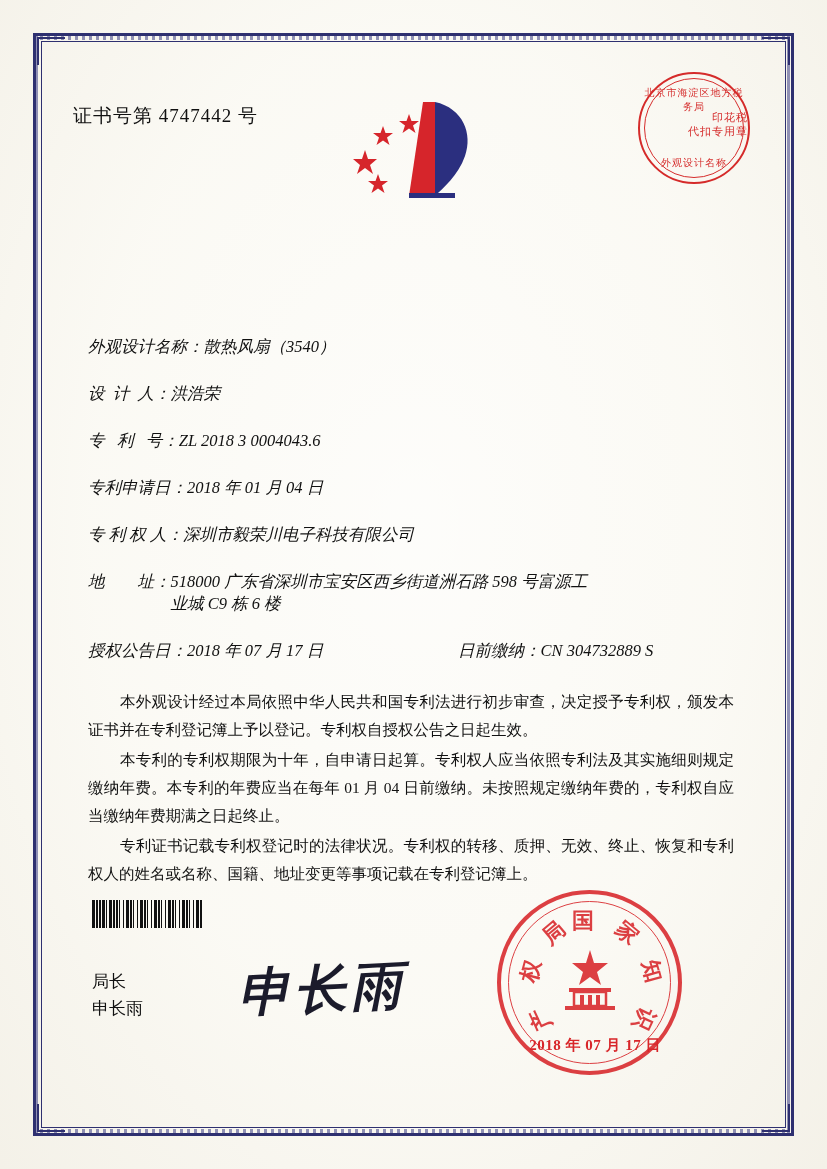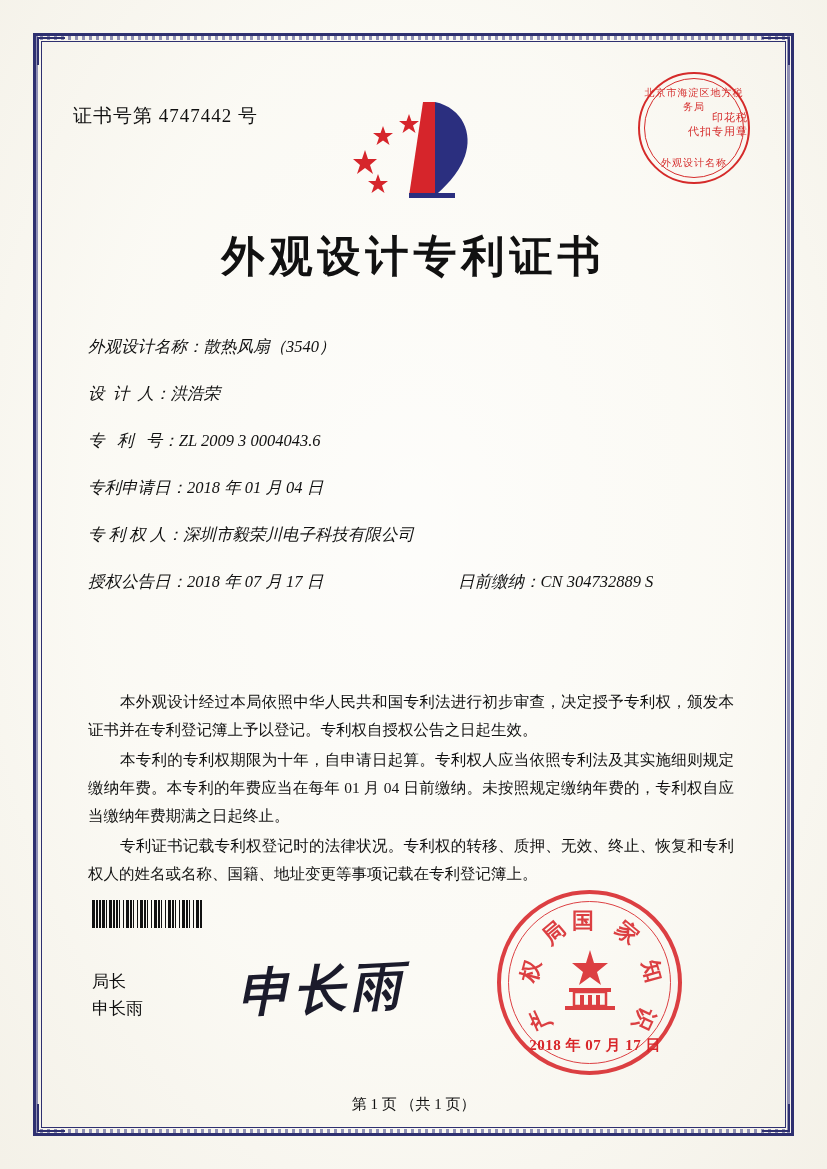--- a/index.html
+++ b/index.html
@@ -309,42 +309,46 @@
   <div class="red-seal-top">
     <div class="ring"></div>
     <div class="seal-arc-top">北京市海淀区地方税务局</div>
     <div class="seal-mid">
       <div>印花税</div>
       <div>代扣专用章</div>
     </div>
     <div class="seal-arc-bot">外观设计名称</div>
   </div>
 
-  <div class="cert-title">外观设计专利证书</div>
 
   <div class="fields">
     <div class="field-row">
       <span class="field-label">外观设计名称：</span>
       <span class="field-value">散热风扇（3540）</span>
     </div>
     <div class="field-row">
       <span class="field-label">设  计  人：</span>
       <span class="field-value">洪浩荣</span>
     </div>
     <div class="field-row">
       <span class="field-label">专   利   号：</span>
-      <span class="field-value">ZL 2009 3 0004043.6</span>
+      <span class="field-value">ZL 2018 3 0004043.6</span>
     </div>
     <div class="field-row">
       <span class="field-label">专利申请日：</span>
       <span class="field-value">2018 年 01 月 04 日</span>
     </div>
     <div class="field-row">
       <span class="field-label">专 利 权 人：</span>
       <span class="field-value">深圳市毅荣川电子科技有限公司</span>
+    </div>
+    <div class="field-row">
+      <span class="field-label">地        址：</span>
+      <span class="field-value">518000 广东省深圳市宝安区西乡街道洲石路 598 号富源工
+业城 C9 栋 6 楼</span>
     </div>
     <div class="field-row two-col">
       <span class="col-left">
         <span class="field-label">授权公告日：</span>
         <span class="field-value">2018 年 07 月 17 日</span>
       </span>
       <span class="col-right">
         <span class="field-label">日前缴纳：</span>
         <span class="field-value">CN 304732889 S</span>
       </span>
@@ -381,15 +385,14 @@
     <span class="seal-char" style="left:69px; top:12px;">国</span>
     <span class="seal-char" style="left:113px; top:24px; transform:rotate(40deg);">家</span>
     <span class="seal-char" style="left:138px; top:62px; transform:rotate(75deg);">知</span>
     <span class="seal-char" style="left:130px; top:110px; transform:rotate(115deg);">识</span>
     <span class="seal-char" style="left:27px; top:110px; transform:rotate(-115deg);">产</span>
     <span class="seal-char" style="left:17px; top:62px; transform:rotate(-75deg);">权</span>
     <span class="seal-char" style="left:40px; top:24px; transform:rotate(-40deg);">局</span>
   </div>
   <div class="seal-date">2018 年 07 月 17 日</div>
 
-  <div class="page-footer">第 1 页 （共 1 页）</div>
 
 </div>
 
 </body></html>

